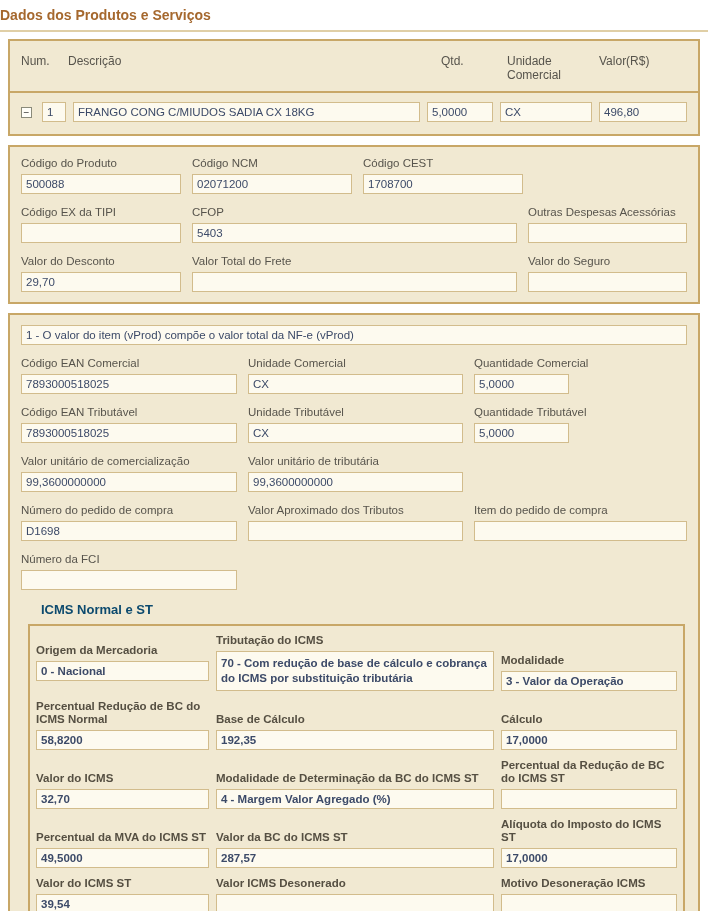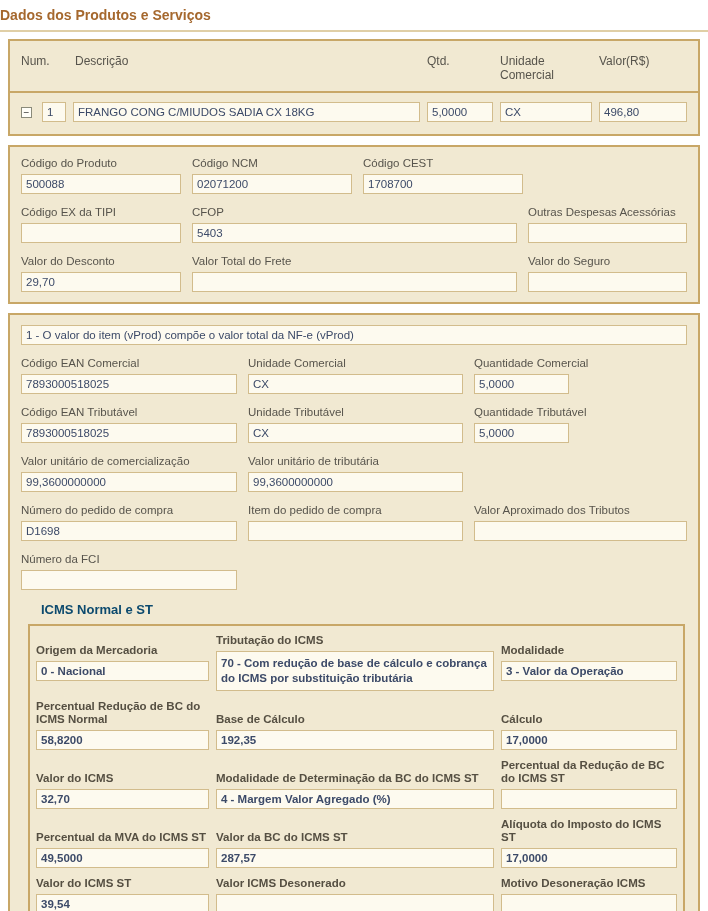--- a/index.html
+++ b/index.html
@@ -3,21 +3,21 @@
 <meta charset="utf-8">
 <style>
   html,body{margin:0;padding:0;background:#ffffff;}
   body{width:708px;height:911px;overflow:hidden;font-family:"Liberation Sans", sans-serif;}
   .page-title{color:#a5682e;font-weight:bold;font-size:14px;padding:7px 0 5px 0;}
   .title-rule{border-top:2px solid #e0cfa6;height:0;margin:2px 0 7px 0;}
 
   .section{margin:0 8px 9px 8px;border:2px solid #c8a767;background:#f1e9d2;padding:10px 11px;box-sizing:border-box;}
 
   
-  .thead{display:grid;grid-template-columns:47px 1fr 66px 92px 88px;column-gap:7px;
+  .thead{display:grid;grid-template-columns:47px 1fr 66px 92px 88px;
          margin:-10px -11px 0 -11px;padding:13px 11px 9px 11px;border-bottom:2px solid #c8a767;}
   .th{color:#57544c;font-size:12px;line-height:14px;}
   .trow{display:grid;grid-template-columns:14px 24px 1fr 66px 92px 88px;column-gap:7px;
         align-items:center;padding:9px 0 2px 0;}
   .expander{width:11px;height:11px;background:#fffef8;border:1px solid #8a8a7a;color:#333;
             font-size:10px;line-height:9px;text-align:center;box-sizing:border-box;cursor:pointer;}
 
   
   .flabel{color:#57544c;font-size:11.5px;line-height:13px;margin-bottom:4px;}
   .finput{display:block;background:#fdfaef;border:1px solid #d2bc8c;color:#3c4a68;
@@ -155,25 +155,25 @@
       <input class="finput" value="99,3600000000" style="">
     </div>
     <div></div>
   </div>
   <div class="frow cols3wide">
     <div class="field">
       <div class="flabel">Número do pedido de compra</div>
       <input class="finput" value="D1698" style="">
     </div>
     <div class="field">
+      <div class="flabel">Valor Aproximado dos Tributos</div>
+      <input class="finput" value="" style="">
+    </div>
+    <div class="field">
       <div class="flabel">Item do pedido de compra</div>
-      <input class="finput" value="" style="">
-    </div>
-    <div class="field">
-      <div class="flabel">Valor Aproximado dos Tributos</div>
       <input class="finput" value="" style="">
     </div>
   </div>
   <div class="frow" style="grid-template-columns:216px 1fr;">
     <div class="field">
       <div class="flabel">Número da FCI</div>
       <input class="finput" value="" style="">
     </div>
     <div></div>
   </div>
@@ -182,21 +182,21 @@
   <div class="icms-box">
     <div class="frow">
       <div class="field" style="justify-content:center;">
         <div class="flabel">Origem da Mercadoria</div>
         <input class="finput" value="0 - Nacional" style="">
       </div>
       <div class="field" style="justify-content:flex-start;">
         <div class="flabel">Tributação do ICMS</div>
         <div class="fbox tall-box">70 - Com redução de base de cálculo e cobrança do ICMS por substituição tributária</div>
       </div>
-      <div class="field" style="justify-content:center;">
+      <div class="field" style="">
         <div class="flabel">Modalidade</div>
         <input class="finput" value="3 - Valor da Operação" style="">
       </div>
     </div>
     <div class="frow">
       <div class="field">
         <div class="flabel">Percentual Redução de BC do ICMS Normal</div>
         <input class="finput" value="58,8200" style="">
       </div>
       <div class="field">

